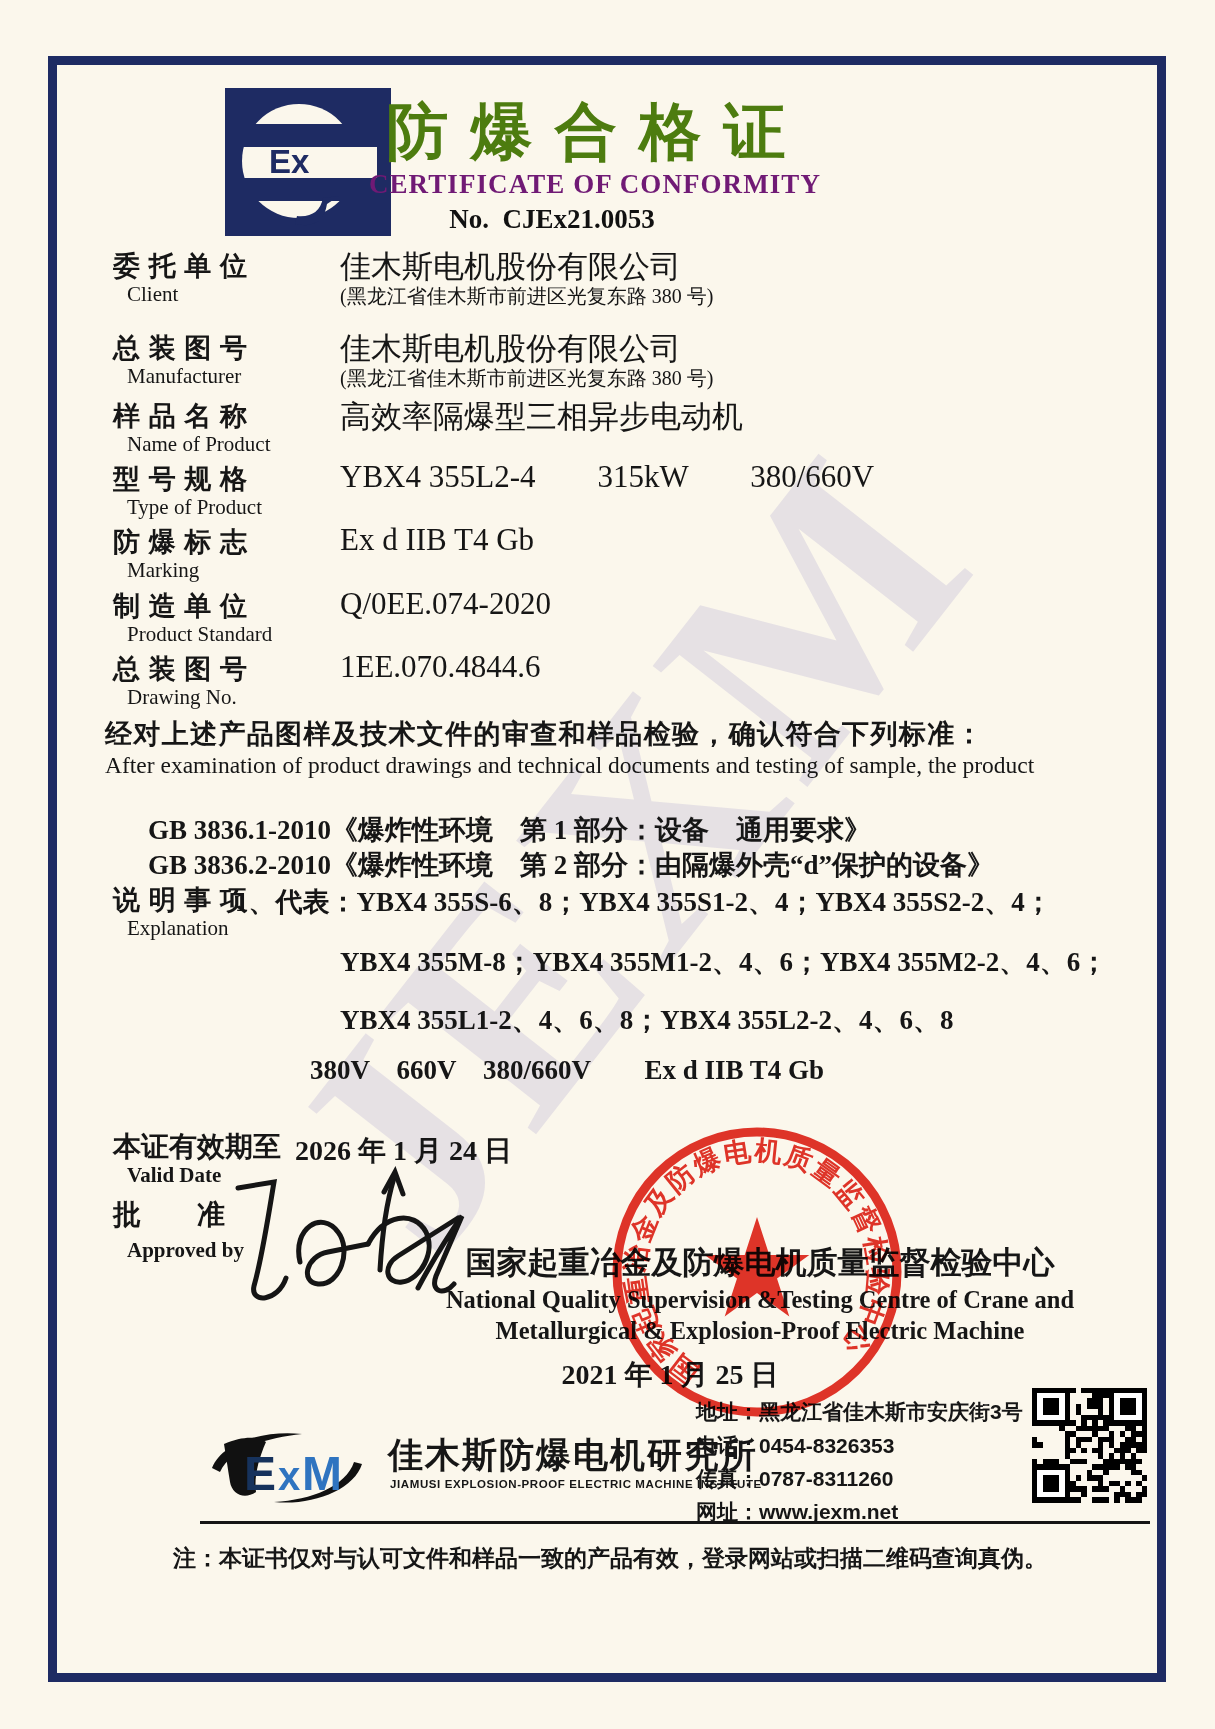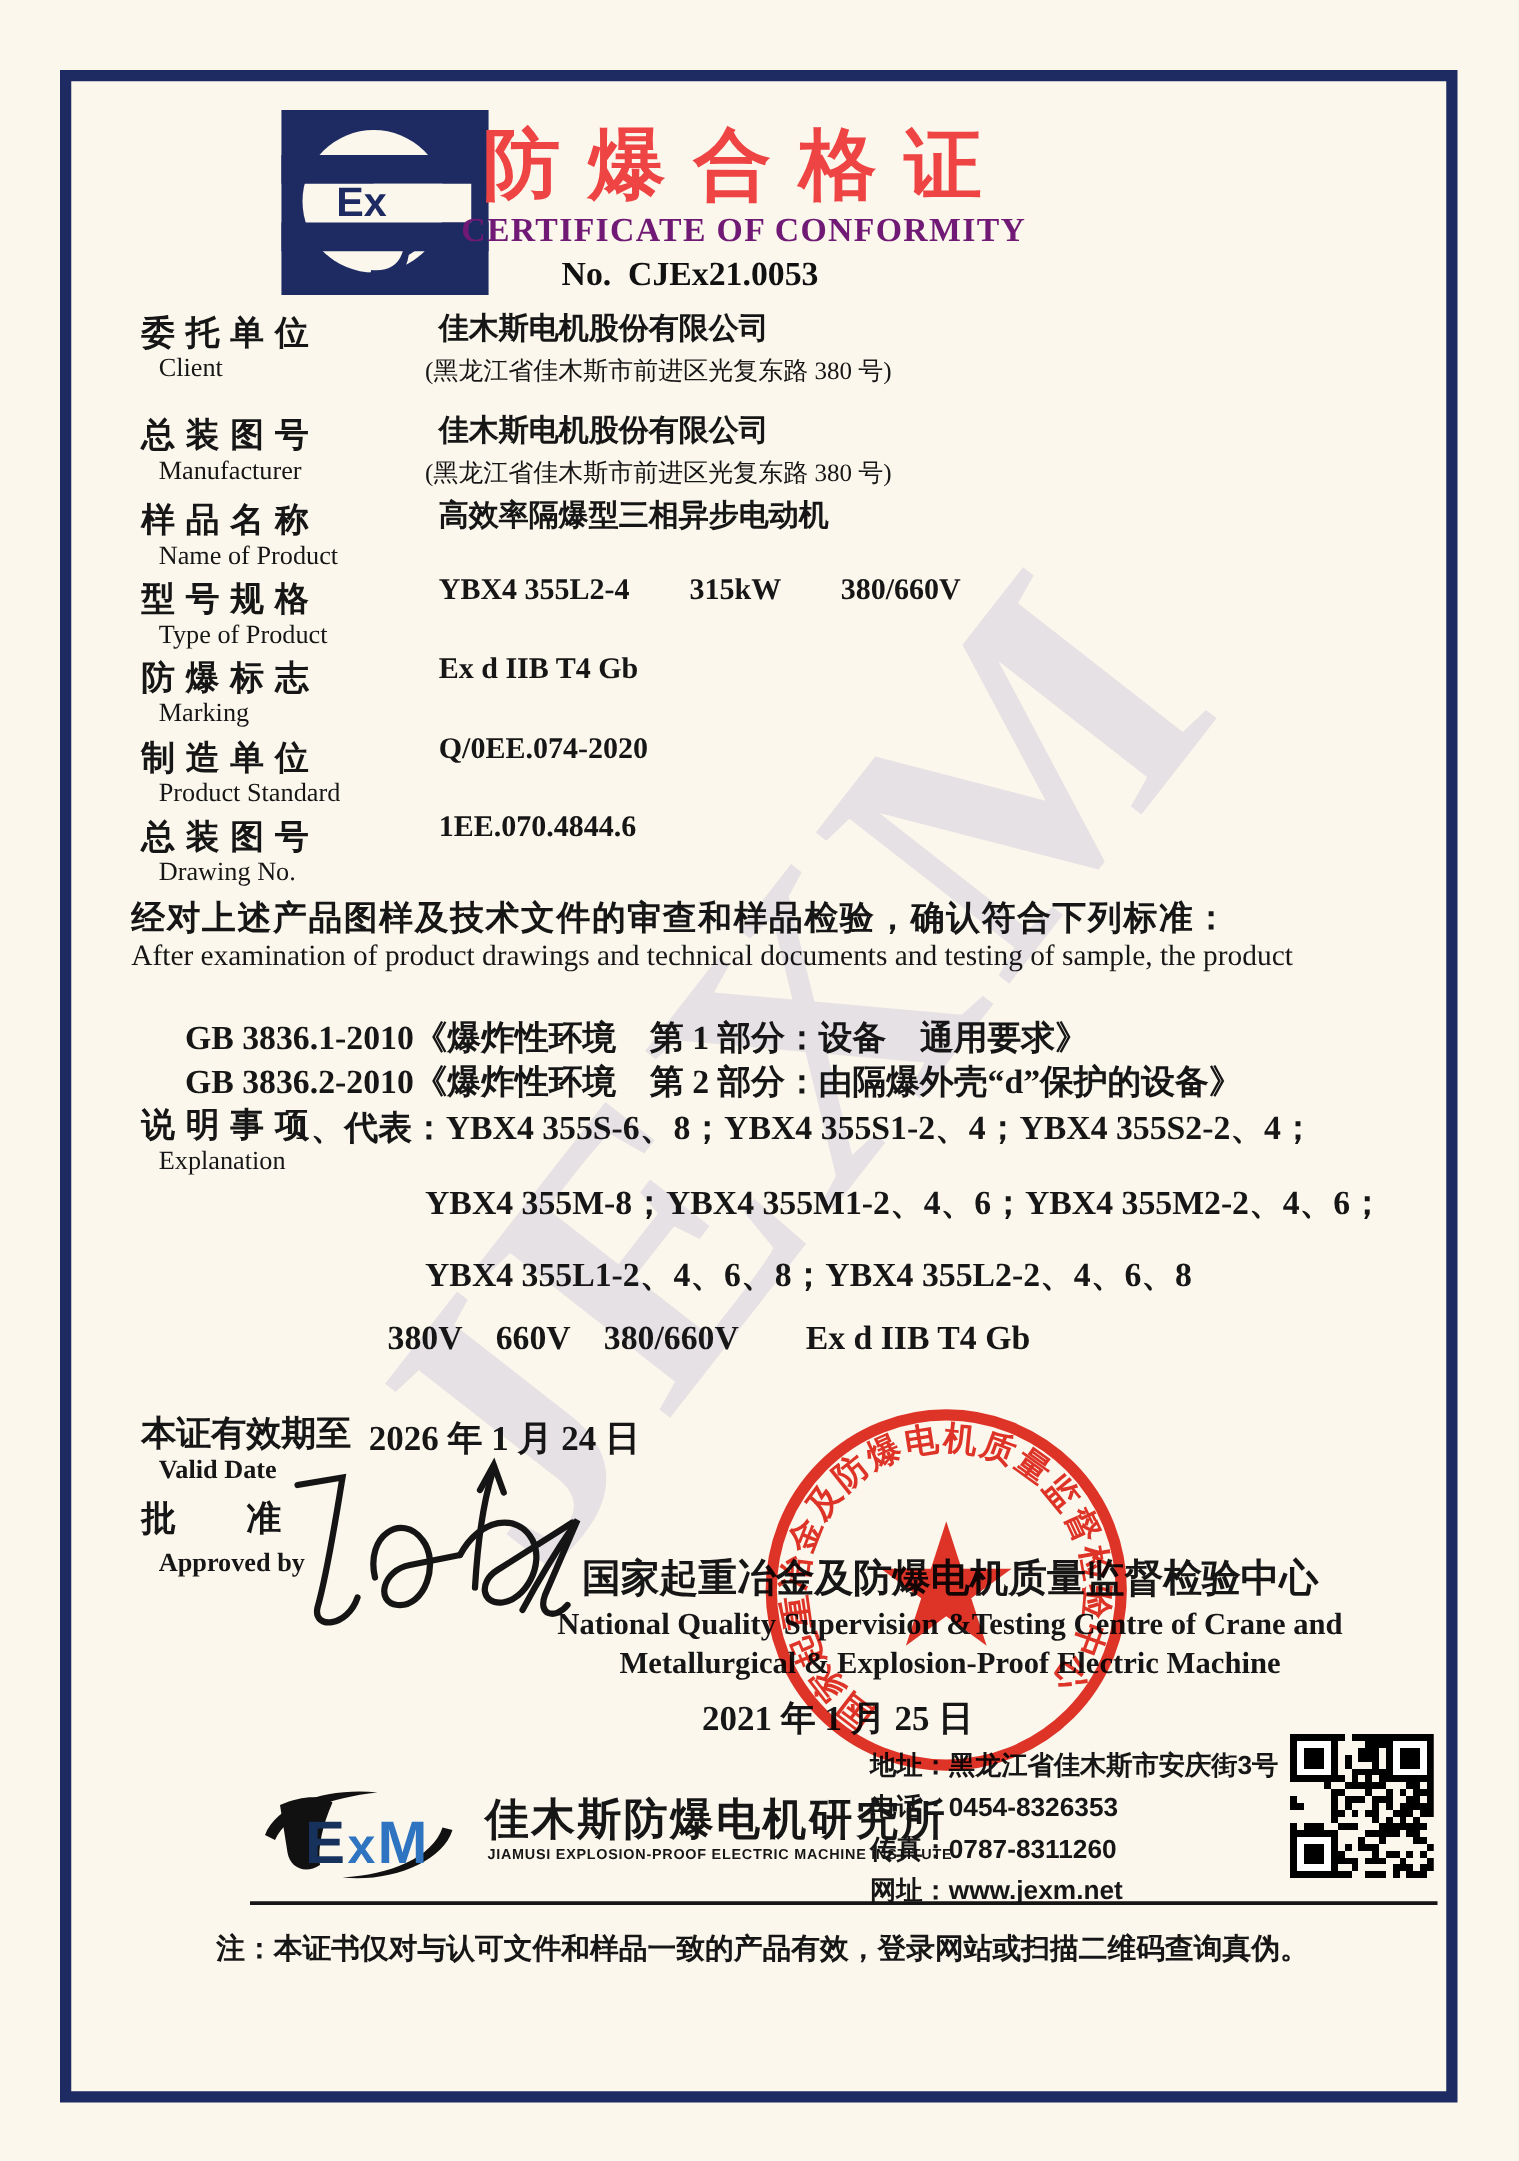--- a/index.html
+++ b/index.html
@@ -9,29 +9,29 @@
          border:9px solid #1e2b63;z-index:1;}
   .abs{position:absolute;}
   .z2{z-index:2;}
   
   .watermark{position:absolute;left:120px;top:320px;width:1020px;height:1060px;
              display:flex;align-items:center;justify-content:center;z-index:1;
              transform:rotate(-52deg);font-size:300px;font-weight:bold;
              letter-spacing:0.04em;color:rgba(148,138,198,0.20);pointer-events:none;}
   
   .title-cn{left:382px;top:90px;width:430px;text-align:center;font-size:62px;font-weight:bold;
-            color:#ef4444;letter-spacing:0.36em;white-space:nowrap;}
+            color:#4d7c0f;letter-spacing:0.36em;white-space:nowrap;}
   .title-en{left:350px;top:169px;width:490px;text-align:center;font-size:27px;font-weight:bold;
             color:#701a75;letter-spacing:0.04em;white-space:nowrap;}
   .cert-no{left:307px;top:204px;width:490px;text-align:center;font-size:27px;font-weight:bold;
            color:#111;white-space:pre;}
   
   .flabel-cn{left:113px;font-size:27px;font-weight:bold;letter-spacing:0.32em;white-space:nowrap;}
   .flabel-en{left:127px;font-size:21px;white-space:nowrap;}
-  .fvalue{left:340px;font-size:24px;font-weight:bold;white-space:pre;margin-left:11px;}
+  .fvalue{left:340px;font-size:31px;font-weight:normal;white-space:pre;}
   .fsub{left:340px;font-size:20px;white-space:pre;}
   
   .st-cn{left:105px;top:716px;font-size:27px;font-weight:bold;letter-spacing:0.05em;white-space:nowrap;}
   .st-en{left:105px;font-size:23.5px;white-space:nowrap;}
   .st-gb{left:148px;font-size:27px;font-weight:bold;white-space:pre;}
   .ex-line{font-size:27px;font-weight:bold;white-space:pre;}
   
   .contact-row{position:absolute;left:696px;font-size:21px;font-weight:bold;
                font-family:"Liberation Sans","DejaVu Sans",sans-serif;white-space:nowrap;}
   .note{left:160px;top:1543px;width:900px;text-align:center;font-size:23px;font-weight:bold;

